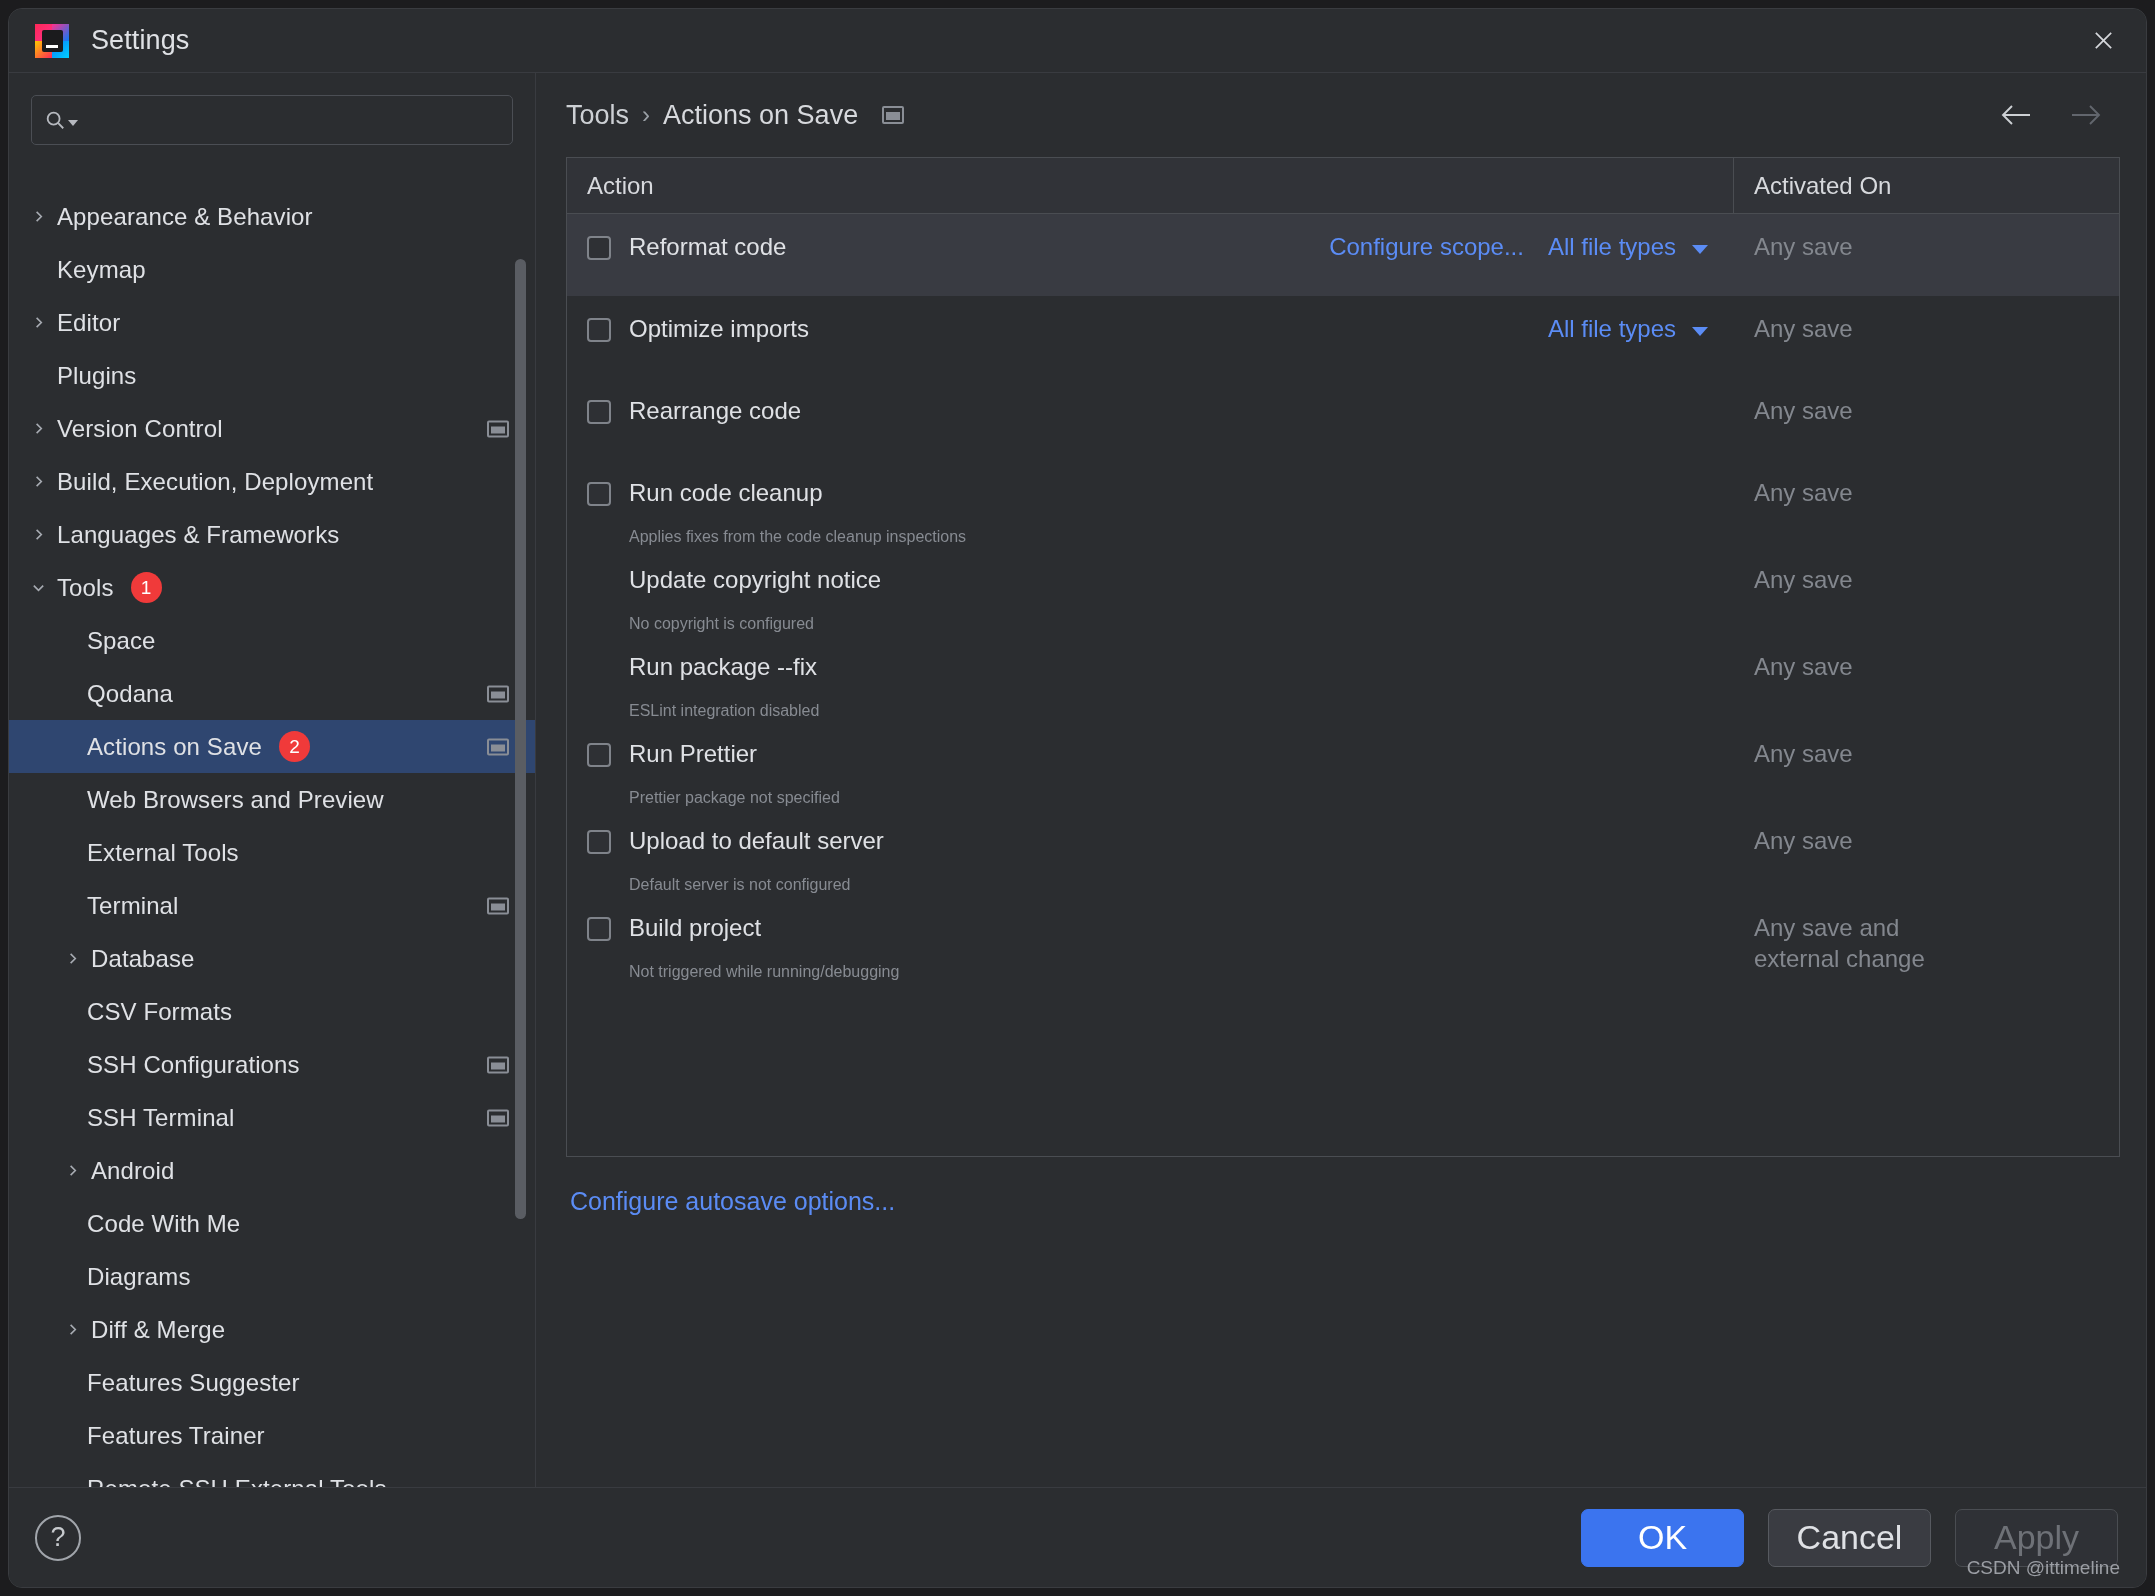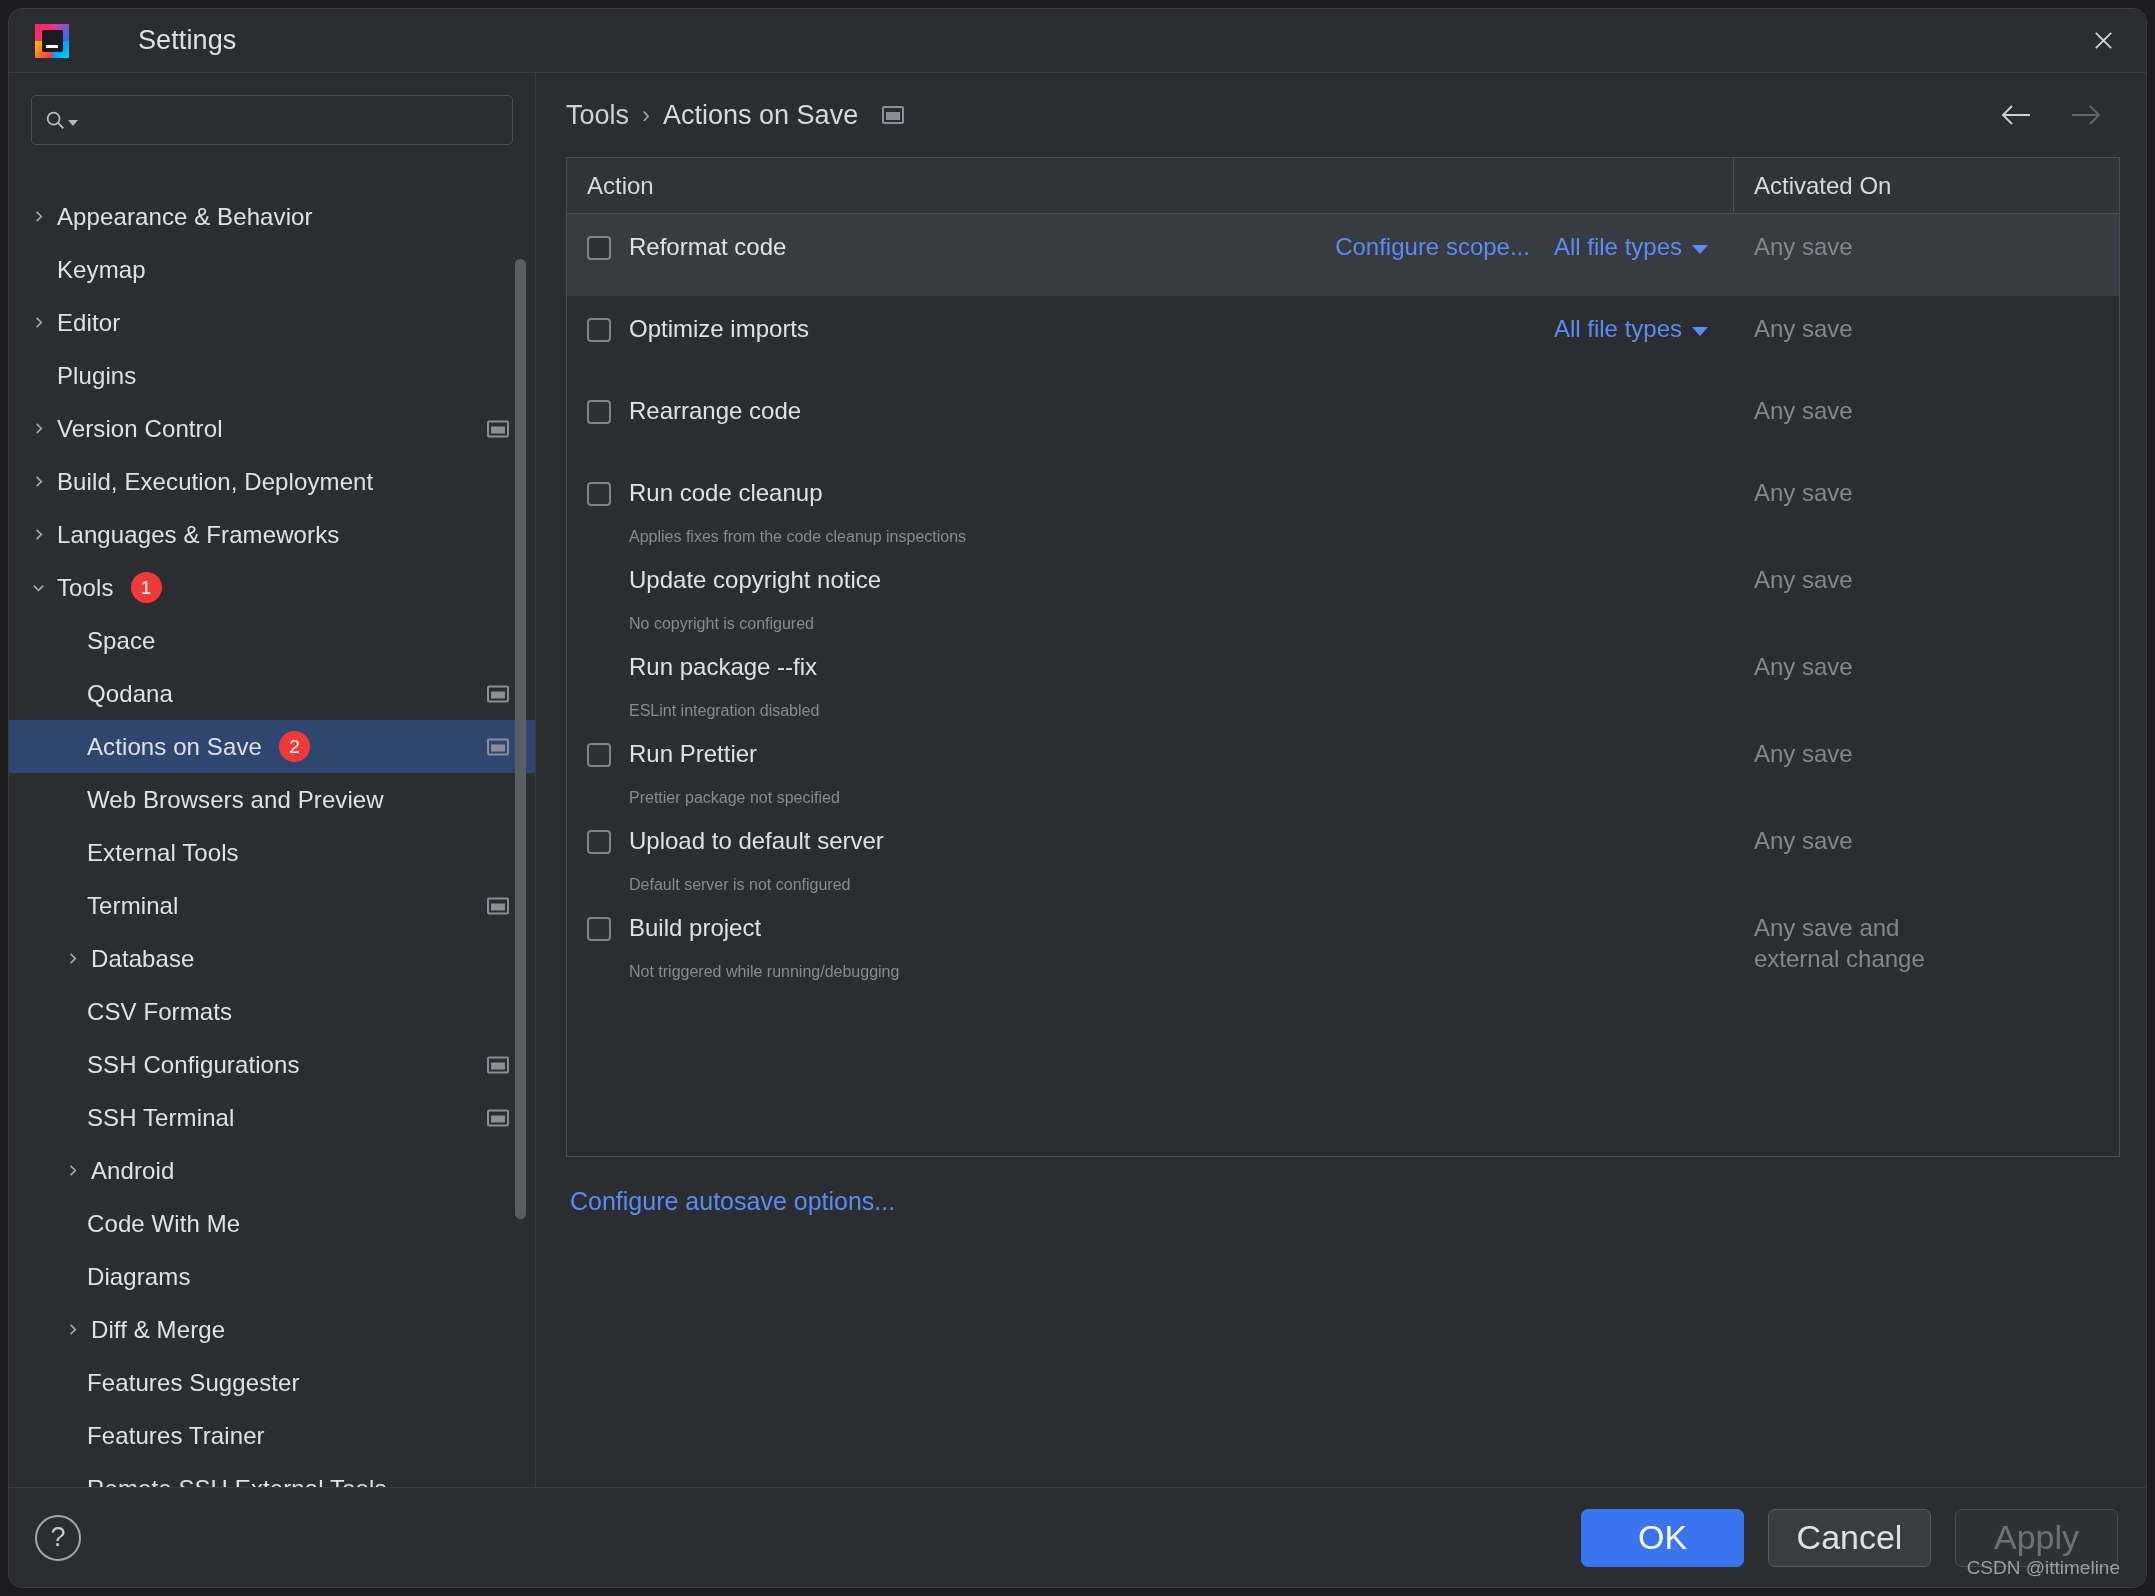--- a/index.html
+++ b/index.html
@@ -23,21 +23,20 @@
   
   .titlebar {
     height: 64px;
     flex: 0 0 64px;
     background: #2b2d30;
     border-bottom: 1px solid #393b40;
     display: flex;
     align-items: center;
     padding: 0 24px 0 26px;
     position: relative;
-    gap: 47px;
   }
   .app-logo { width: 34px; height: 34px; flex: 0 0 34px; position: relative; }
   .app-logo .q1, .app-logo .q2, .app-logo .q3, .app-logo .q4 {
     position: absolute; width: 17px; height: 17px;
   }
   .app-logo .q1 { left:0; top:0; background: linear-gradient(135deg,#fe2857,#ff318c); }
   .app-logo .q2 { right:0; top:0; background: linear-gradient(135deg,#ff318c,#087cfa); }
   .app-logo .q3 { left:0; bottom:0; background: linear-gradient(135deg,#ffc800,#fe2857); }
   .app-logo .q4 { right:0; bottom:0; background: linear-gradient(135deg,#087cfa,#00d0ff); }
   .app-logo .core {
@@ -207,21 +206,21 @@
   }
   .cbox-spacer { width: 24px; flex: 0 0 24px; }
   .label-col { padding-left: 18px; min-width: 0; }
   .act-name { font-size: 24px; color: #dfe1e5; line-height: 1.25; white-space: nowrap; }
   .act-desc { font-size: 16px; color: #878b92; margin-top: 19px; line-height: 1.25; white-space: nowrap; }
   .links {
     margin-left: auto; display: flex; align-items: center; gap: 24px;
     padding-right: 26px; margin-top: 1px;
   }
   .link { font-size: 24px; color: #5b8cf5; cursor: pointer; white-space: nowrap; }
-  .dd { display: flex; align-items: center; gap: 10px; cursor: pointer; }
+  .dd { display: flex; align-items: center; gap: 16px; cursor: pointer; }
   .dd .chev { width: 0; height: 0; border-left: 8px solid transparent; border-right: 8px solid transparent; border-top: 9px solid #5b8cf5; margin-top: 4px; }
   .cell-activated {
     width: 385px; flex: 0 0 385px; padding-left: 20px;
     font-size: 24px; color: #83878e; line-height: 1.28; white-space: pre-line;
   }
   .autosave-row { padding: 30px 0 0 4px; }
   .autosave-link { font-size: 25px; color: #5b8cf5; cursor: pointer; }
   
   .footer {
     height: 100px; flex: 0 0 100px;

